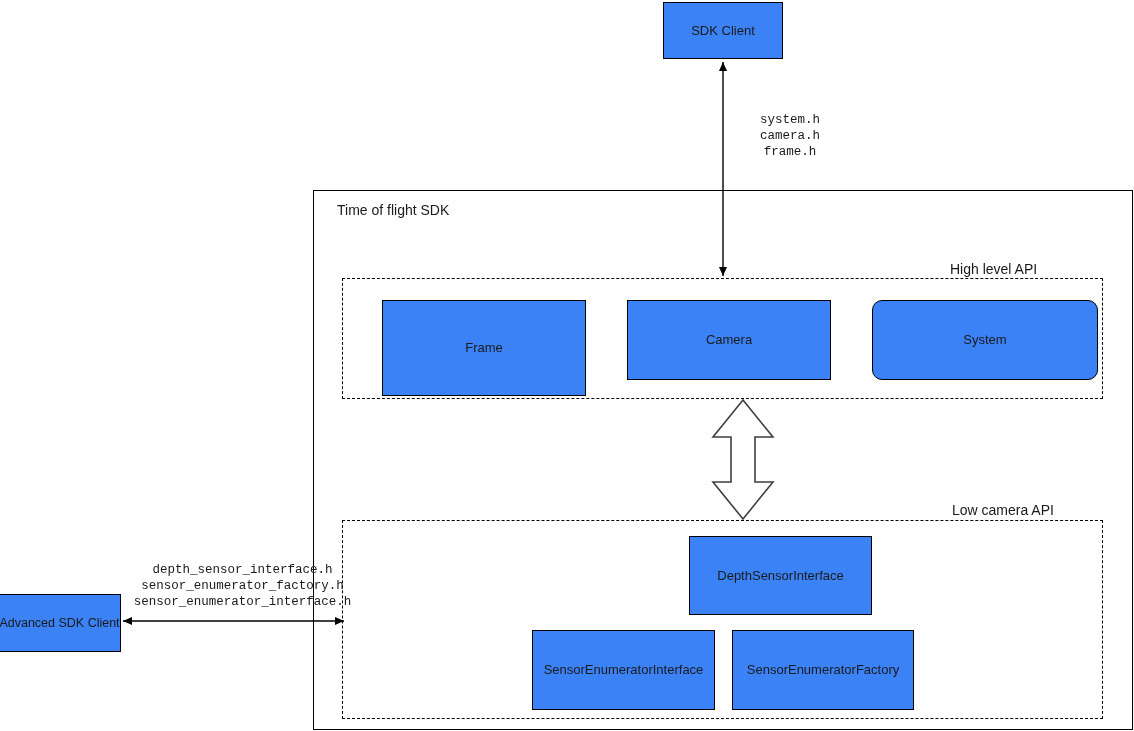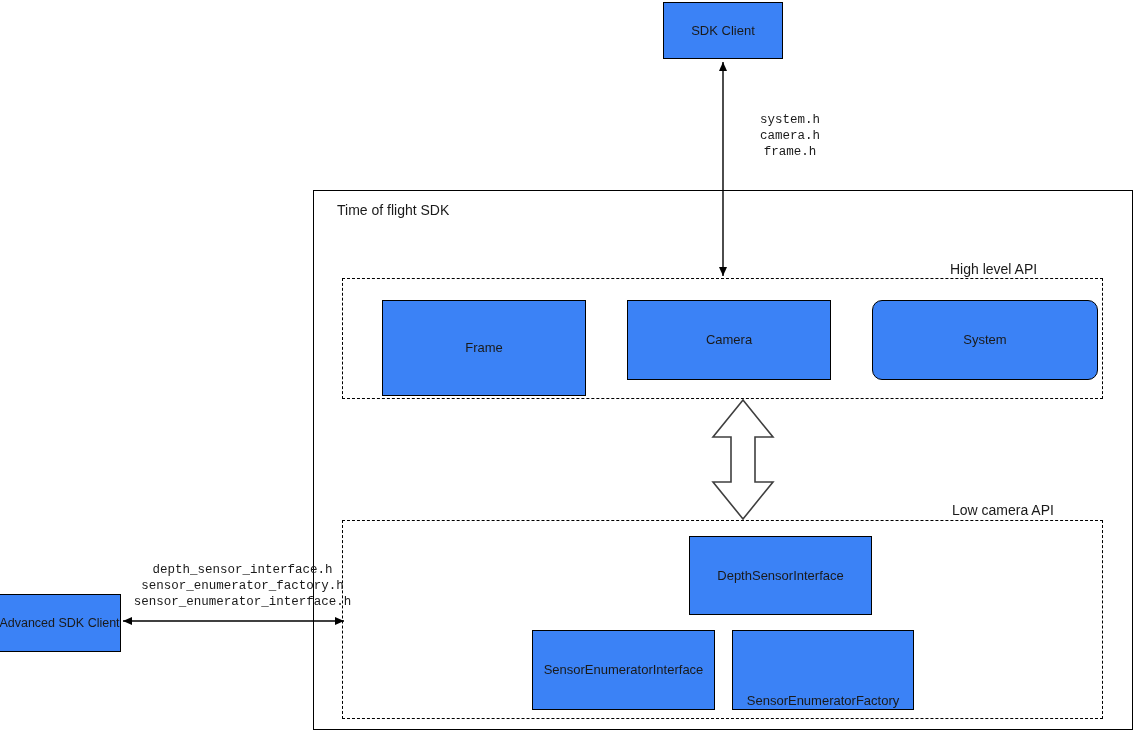--- a/index.html
+++ b/index.html
@@ -112,21 +112,21 @@
 
   <div class="label" style="left:952px; top:502px;">Low camera API</div>
   <div class="group" style="left:342px; top:520px; width:761px; height:199px;"></div>
 
   <div class="box" style="left:641px; top:536px; width:183px; height:79px;margin-left:48px;">
     <span>DepthSensorInterface</span>
   </div>
   <div class="box" style="left:532px; top:630px; width:183px; height:80px;">
     <span>SensorEnumeratorInterface</span>
   </div>
-  <div class="box" style="left:732px; top:630px; width:182px; height:80px;align-items:flex-end;">
+  <div class="box" style="left:732px; top:630px; width:182px; height:80px;">
     <span>SensorEnumeratorFactory</span>
   </div>
 
   <div class="box" style="left:-2px; top:594px; width:123px; height:58px; font-size:12.5px;">
     <span>Advanced SDK Client</span>
   </div>
 
   <div class="multiline" style="left:125px; top:562px; width:235px;">
     <div>depth_sensor_interface.h</div>
     <div>sensor_enumerator_factory.h</div>

